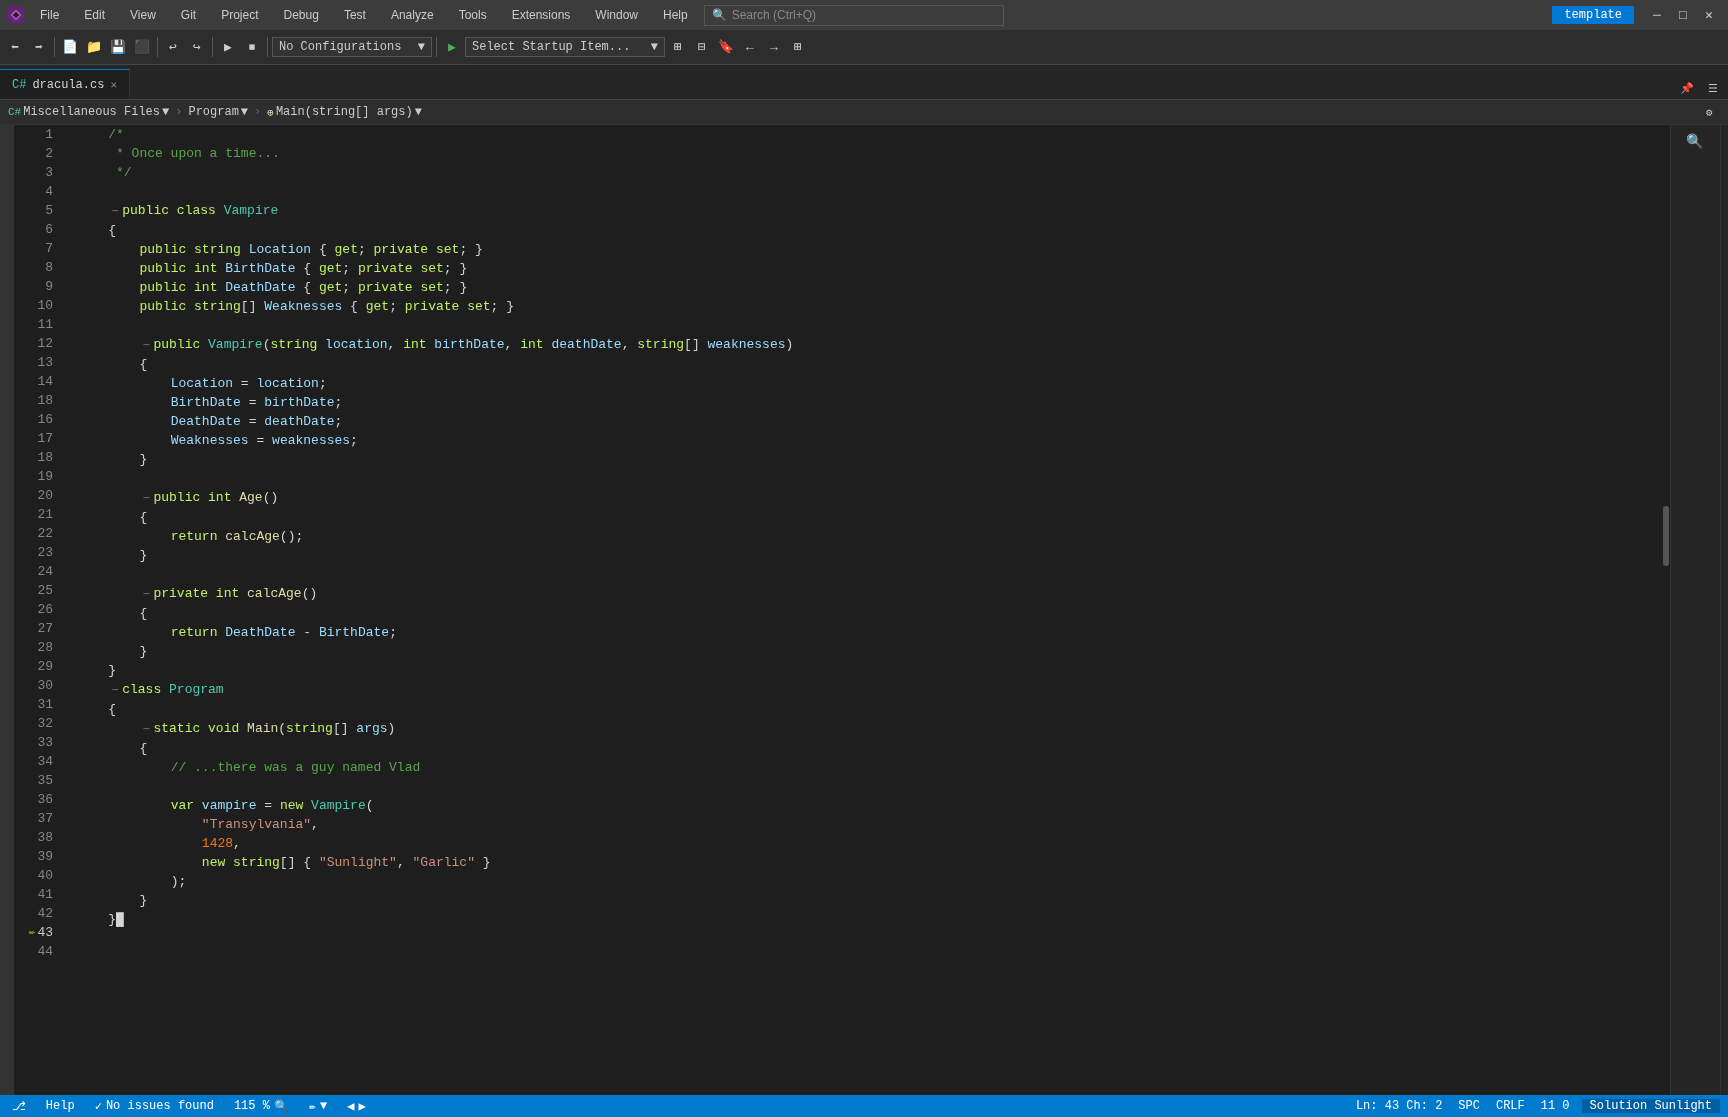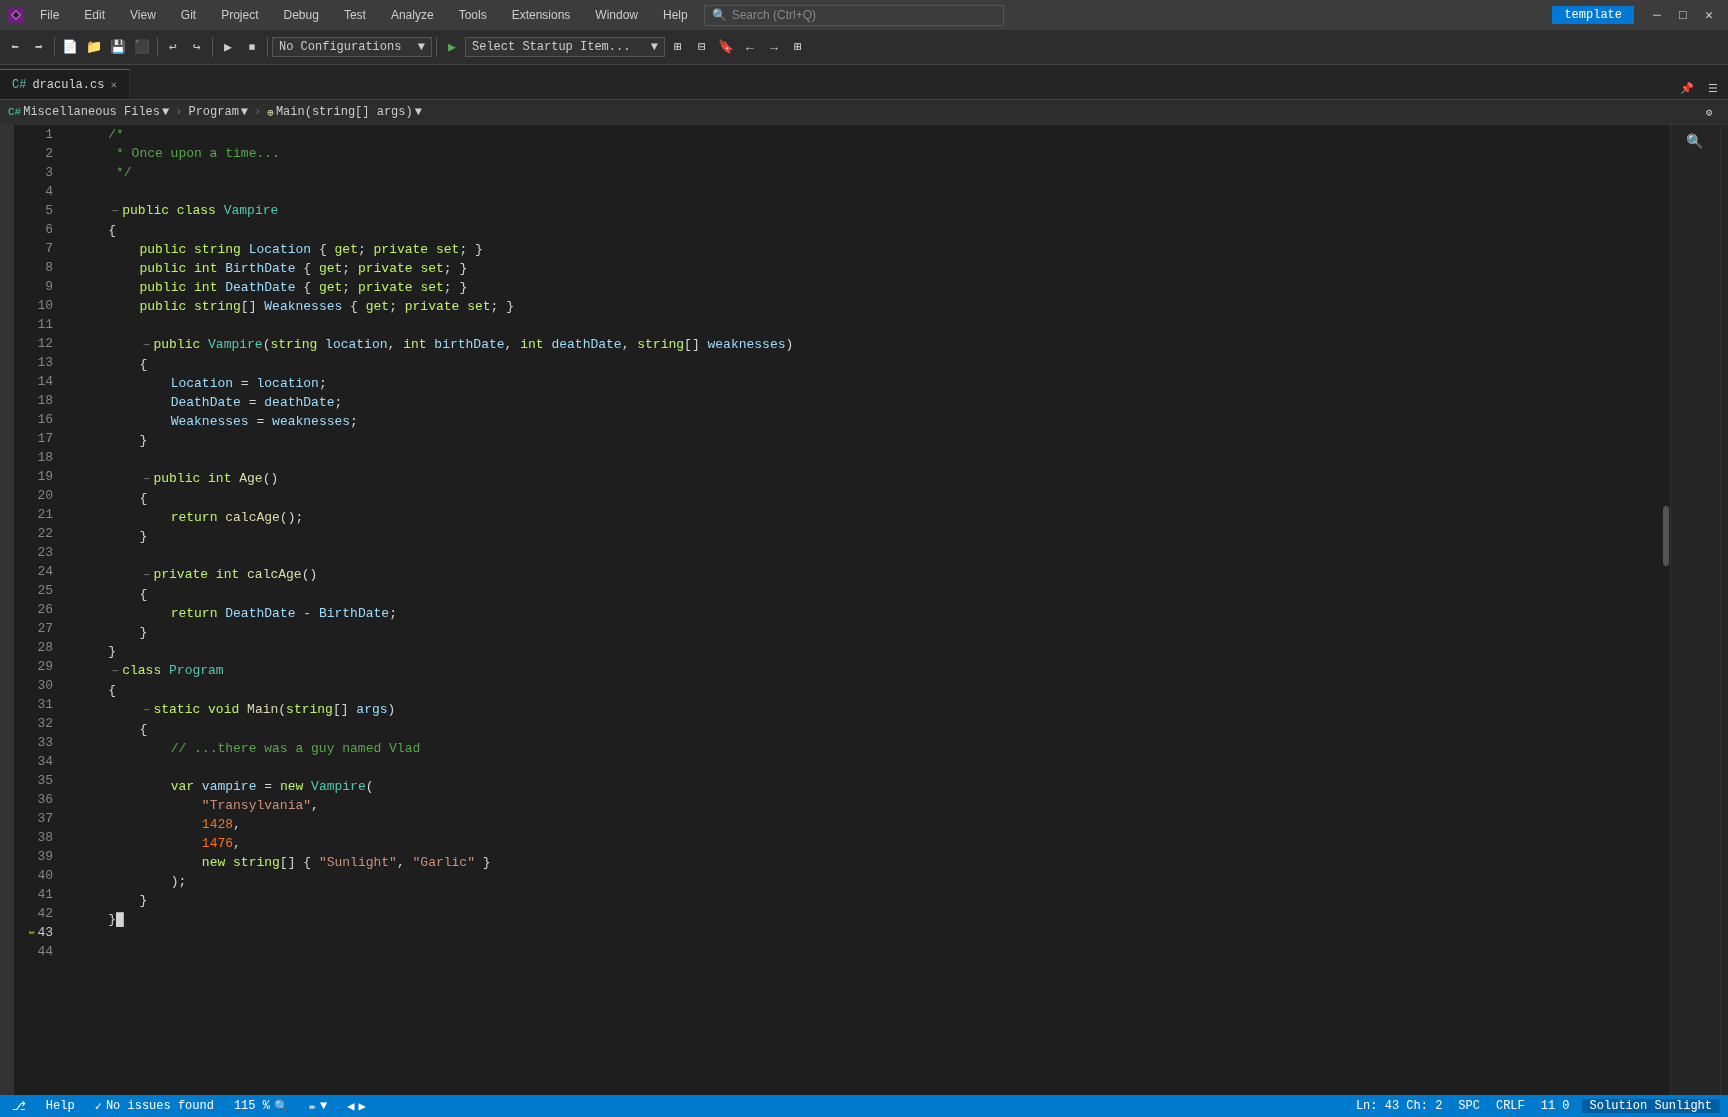--- a/index.html
+++ b/index.html
@@ -403,20 +403,21 @@
         <span class="code-line">    <span class="collapse-btn">─</span><span class="c-keyword">public</span> <span class="c-keyword">class</span> <span class="c-type">Vampire</span></span>
         <span class="code-line">    <span style="color:#d4d4d4;">{</span></span>
         <span class="code-line">        <span class="c-keyword">public</span> <span class="c-keyword">string</span> <span class="c-prop">Location</span> <span style="color:#d4d4d4;">{</span> <span class="c-keyword">get</span><span style="color:#d4d4d4;">;</span> <span class="c-keyword">private</span> <span class="c-keyword">set</span><span style="color:#d4d4d4;">;</span> <span style="color:#d4d4d4;">}</span></span>
         <span class="code-line">        <span class="c-keyword">public</span> <span class="c-keyword">int</span> <span class="c-prop">BirthDate</span> <span style="color:#d4d4d4;">{</span> <span class="c-keyword">get</span><span style="color:#d4d4d4;">;</span> <span class="c-keyword">private</span> <span class="c-keyword">set</span><span style="color:#d4d4d4;">;</span> <span style="color:#d4d4d4;">}</span></span>
         <span class="code-line">        <span class="c-keyword">public</span> <span class="c-keyword">int</span> <span class="c-prop">DeathDate</span> <span style="color:#d4d4d4;">{</span> <span class="c-keyword">get</span><span style="color:#d4d4d4;">;</span> <span class="c-keyword">private</span> <span class="c-keyword">set</span><span style="color:#d4d4d4;">;</span> <span style="color:#d4d4d4;">}</span></span>
         <span class="code-line">        <span class="c-keyword">public</span> <span class="c-keyword">string</span><span style="color:#d4d4d4;">[]</span> <span class="c-prop">Weaknesses</span> <span style="color:#d4d4d4;">{</span> <span class="c-keyword">get</span><span style="color:#d4d4d4;">;</span> <span class="c-keyword">private</span> <span class="c-keyword">set</span><span style="color:#d4d4d4;">;</span> <span style="color:#d4d4d4;">}</span></span>
         <span class="code-line"> </span>
         <span class="code-line">        <span class="collapse-btn">─</span><span class="c-keyword">public</span> <span class="c-type">Vampire</span><span style="color:#d4d4d4;">(</span><span class="c-keyword">string</span> <span class="c-param">location</span><span style="color:#d4d4d4;">,</span> <span class="c-keyword">int</span> <span class="c-param">birthDate</span><span style="color:#d4d4d4;">,</span> <span class="c-keyword">int</span> <span class="c-param">deathDate</span><span style="color:#d4d4d4;">,</span> <span class="c-keyword">string</span><span style="color:#d4d4d4;">[]</span> <span class="c-param">weaknesses</span><span style="color:#d4d4d4;">)</span></span>
         <span class="code-line">        <span style="color:#d4d4d4;">{</span></span>
         <span class="code-line">            <span class="c-prop">Location</span> <span style="color:#d4d4d4;">=</span> <span class="c-param">location</span><span style="color:#d4d4d4;">;</span></span>
+        <span class="code-line">            <span class="c-prop">BirthDate</span> <span style="color:#d4d4d4;">=</span> <span class="c-param">birthDate</span><span style="color:#d4d4d4;">;</span></span>
         <span class="code-line">            <span class="c-prop">DeathDate</span> <span style="color:#d4d4d4;">=</span> <span class="c-param">deathDate</span><span style="color:#d4d4d4;">;</span></span>
         <span class="code-line">            <span class="c-prop">Weaknesses</span> <span style="color:#d4d4d4;">=</span> <span class="c-param">weaknesses</span><span style="color:#d4d4d4;">;</span></span>
         <span class="code-line">        <span style="color:#d4d4d4;">}</span></span>
         <span class="code-line"> </span>
         <span class="code-line">        <span class="collapse-btn">─</span><span class="c-keyword">public</span> <span class="c-keyword">int</span> <span class="c-method">Age</span><span style="color:#d4d4d4;">()</span></span>
         <span class="code-line">        <span style="color:#d4d4d4;">{</span></span>
         <span class="code-line">            <span class="c-keyword">return</span> <span class="c-method">calcAge</span><span style="color:#d4d4d4;">();</span></span>
         <span class="code-line">        <span style="color:#d4d4d4;">}</span></span>
         <span class="code-line"> </span>
         <span class="code-line">        <span class="collapse-btn">─</span><span class="c-keyword">private</span> <span class="c-keyword">int</span> <span class="c-method">calcAge</span><span style="color:#d4d4d4;">()</span></span>
@@ -426,21 +427,20 @@
         <span class="code-line">    <span style="color:#d4d4d4;">}</span></span>
         <span class="code-line">    <span class="collapse-btn">─</span><span class="c-keyword">class</span> <span class="c-type">Program</span></span>
         <span class="code-line">    <span style="color:#d4d4d4;">{</span></span>
         <span class="code-line">        <span class="collapse-btn">─</span><span class="c-keyword">static</span> <span class="c-keyword">void</span> <span class="c-method">Main</span><span style="color:#d4d4d4;">(</span><span class="c-keyword">string</span><span style="color:#d4d4d4;">[]</span> <span class="c-param">args</span><span style="color:#d4d4d4;">)</span></span>
         <span class="code-line">        <span style="color:#d4d4d4;">{</span></span>
         <span class="code-line">            <span class="c-comment">// ...there was a guy named Vlad</span></span>
         <span class="code-line"> </span>
         <span class="code-line">            <span class="c-keyword">var</span> <span class="c-var">vampire</span> <span style="color:#d4d4d4;">=</span> <span class="c-keyword">new</span> <span class="c-type">Vampire</span><span style="color:#d4d4d4;">(</span></span>
         <span class="code-line">                <span class="c-string">"Transylvania"</span><span style="color:#d4d4d4;">,</span></span>
         <span class="code-line">                <span class="c-number">1428</span><span style="color:#d4d4d4;">,</span></span>
-        <span class="code-line">                <span class="c-number">1476</span><span style="color:#d4d4d4;">,</span></span>
         <span class="code-line">                <span class="c-keyword">new</span> <span class="c-keyword">string</span><span style="color:#d4d4d4;">[]</span> <span style="color:#d4d4d4;">{</span> <span class="c-string">"Sunlight"</span><span style="color:#d4d4d4;">,</span> <span class="c-string">"Garlic"</span> <span style="color:#d4d4d4;">}</span></span>
         <span class="code-line">            <span style="color:#d4d4d4;">);</span></span>
         <span class="code-line">        <span style="color:#d4d4d4;">}</span></span>
         <span class="code-line">    <span style="color:#d4d4d4;">}█</span></span>
         <span class="code-line"> </span>
 
       </div>
 
       <div class="vertical-scrollbar">
         <div class="scrollbar-thumb"></div>

